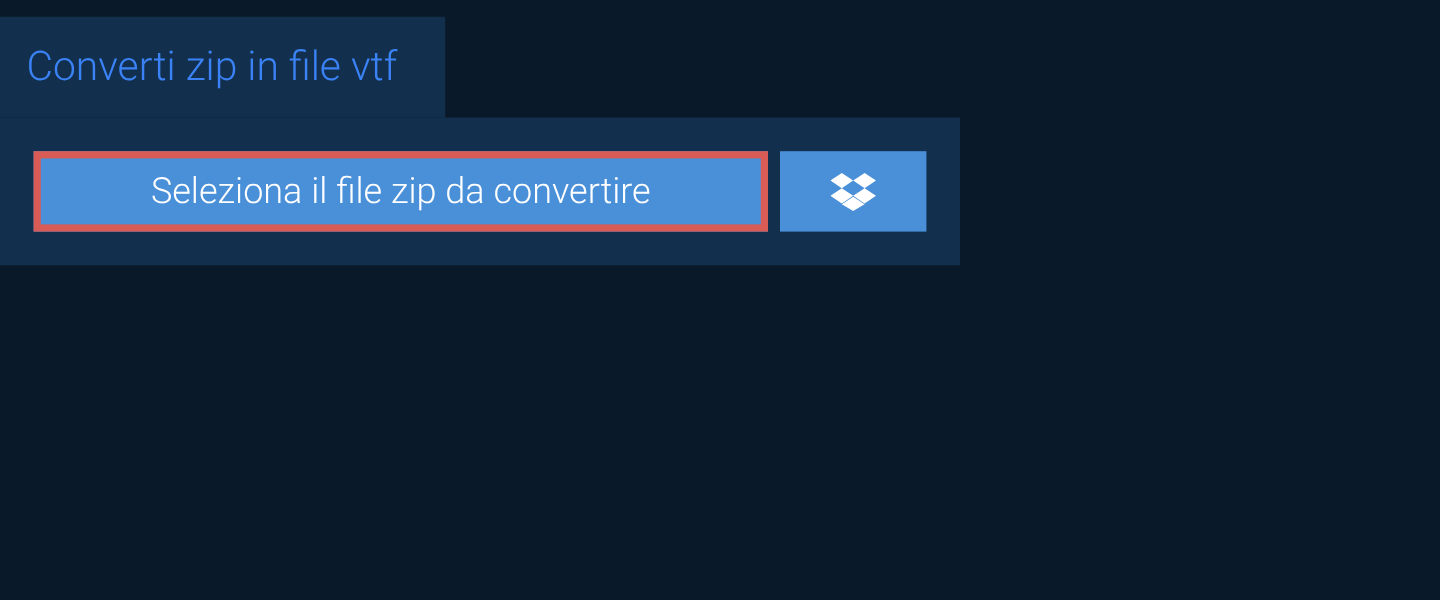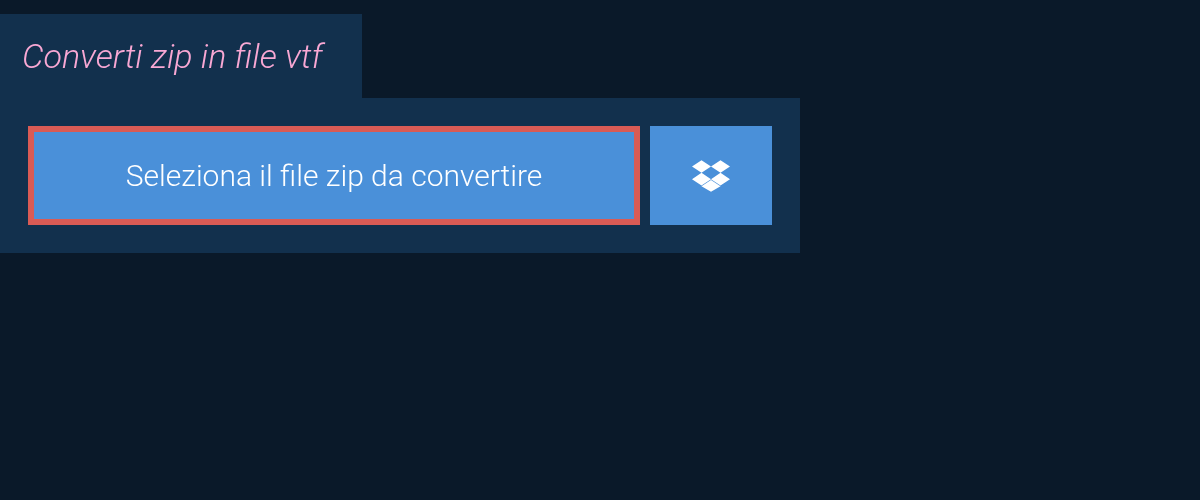--- a/index.html
+++ b/index.html
@@ -14,42 +14,41 @@
       font-family: -apple-system, BlinkMacSystemFont, "Segoe UI", Roboto, sans-serif;
       overflow: hidden;
     }
     .tab-container {
       display: inline-block;
       background: #12304d;
       padding: 22px 40px 22px 22px;
       margin-top: 14px;
     }
     .tab-label {
-      color: #f9a8d4;
+      color: #3b82f6;
       font-size: 34px;
       font-weight: 300;
-      font-style: italic;
     }
     .panel {
       background: #12304d;
       padding: 28px;
       width: 800px;
     }
     .button-row {
       display: flex;
       gap: 10px;
     }
     .select-file-button {
       flex: 0 0 auto;
       background: #4a90d9;
       border: 6px solid #d95b55;
       color: #fff;
       font-size: 30px;
       font-weight: 300;
-      padding: 26px 40px;
+      padding: 10px 40px;
       cursor: pointer;
       text-align: center;
       display: flex;
       align-items: center;
       justify-content: center;
       width: 612px;
     }
     .dropbox-button {
       flex: 0 0 auto;
       width: 122px;

